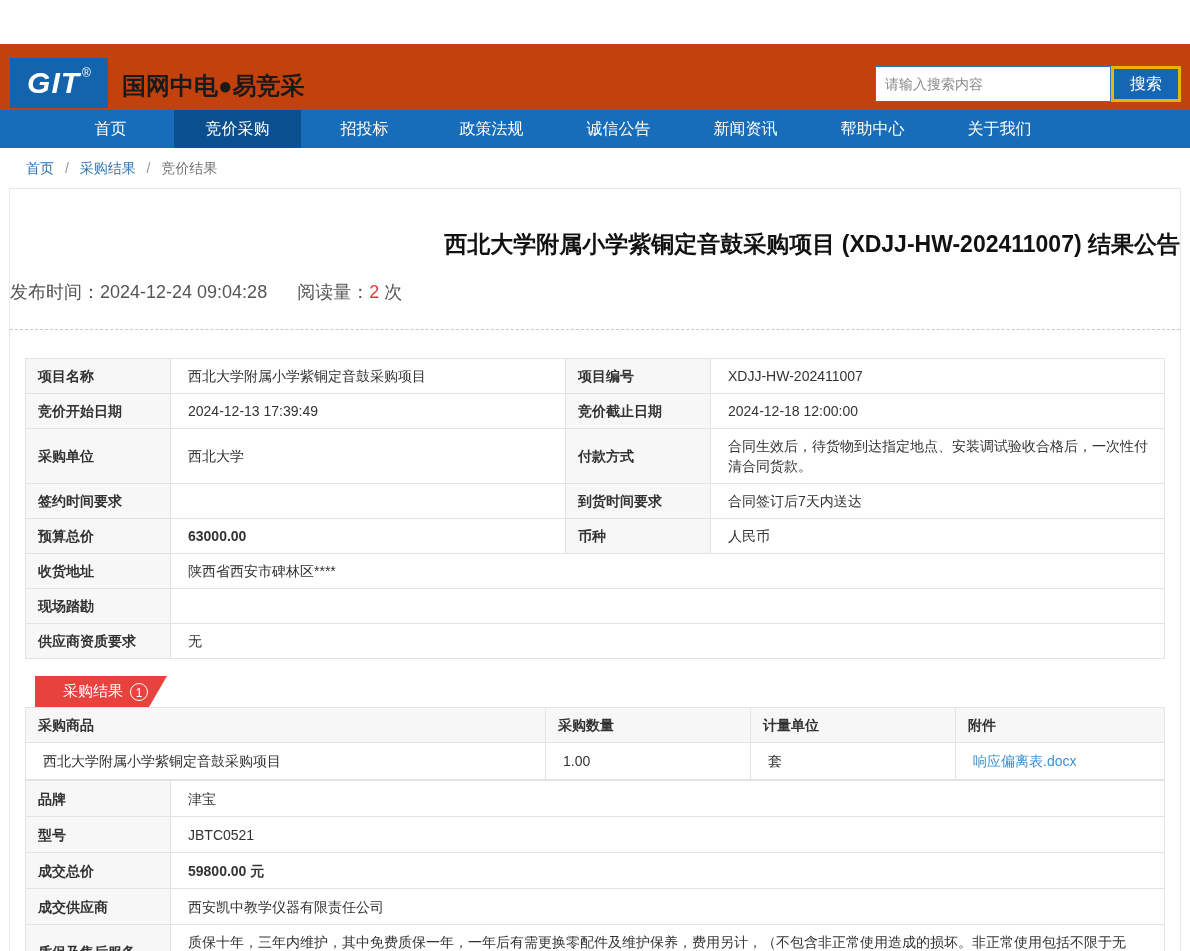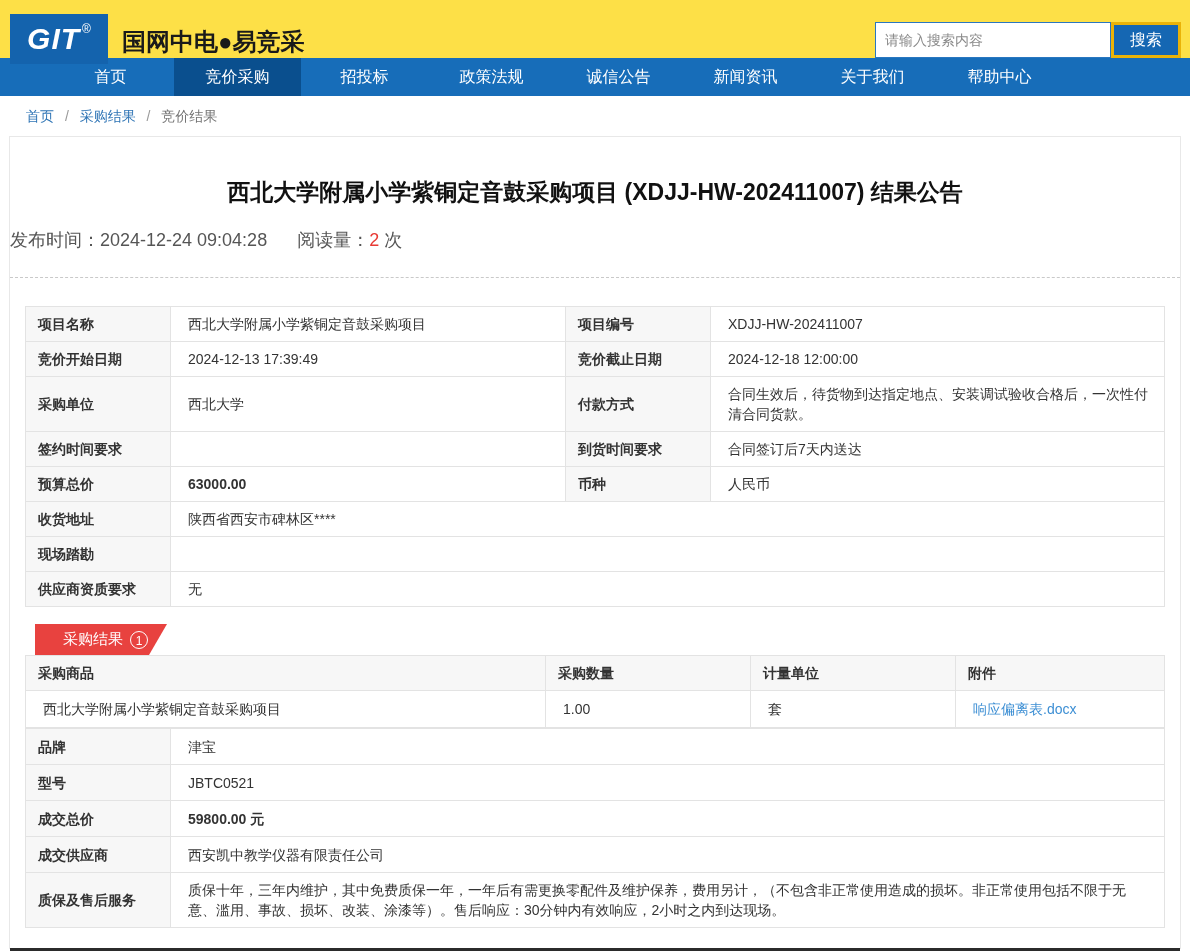--- a/index.html
+++ b/index.html
@@ -1,21 +1,21 @@
 <!DOCTYPE html>
 <html><head>
 <meta charset="utf-8">
 <style>
   * { margin:0; padding:0; box-sizing:border-box; }
   html,body { width:1190px; height:951px; overflow:hidden; background:#fff;
               font-family:"Liberation Sans","DejaVu Sans",sans-serif; color:#333; }
   .page { position:relative; width:1190px; height:951px; }
 
   
-  .header { position:relative; height:58px; background:#fde047; }
+  .header { position:relative; height:66px; background:#c2410c;margin-top:44px; }
   .logo { position:absolute; left:10px; top:14px; width:98px; height:50px;
           background:#1463ad; color:#fff; display:flex; align-items:center;
           justify-content:center; text-decoration:none; cursor:pointer; }
   .logo-git { font-size:30px; font-weight:bold; font-style:italic; letter-spacing:1px; }
   .logo-reg { font-size:12px; margin:-20px 0 0 2px; }
   .site-name { position:absolute; left:122px; top:26px; font-size:24px; font-weight:bold; color:#1a1a1a; }
   .search { position:absolute; right:9px; top:22px; display:flex; }
   .search-input { width:236px; height:36px; border:1px solid #2a77c0; padding:0 9px;
                   font-size:14px; color:#333; outline:none;
                   font-family:"Liberation Sans","DejaVu Sans",sans-serif; }
@@ -30,21 +30,21 @@
   .nav-item.active { background:#0a4f8e; }
 
   
   .breadcrumb { height:40px; line-height:40px; padding-left:26px; font-size:14px; }
   .breadcrumb a { color:#2e74b5; text-decoration:none; cursor:pointer; }
   .breadcrumb .sep { color:#999; margin:0 7px; }
   .breadcrumb .current { color:#737373; }
 
   
   .panel { margin:0 9px; border:1px solid #e8e8e8; background:#fff; min-height:800px; padding-bottom:20px; }
-  .page-title { text-align:center; font-size:23px; font-weight:bold; color:#111; margin-top:40px; }
+  .page-title { text-align:right; font-size:23px; font-weight:bold; color:#111; margin-top:40px; }
   .meta { text-align:left; font-size:18px; color:#555; margin-top:20px; }
   .meta .gap { display:inline-block; width:30px; }
   .red { color:#e83a34; }
   .red-bold { color:#e83a34; font-weight:bold; }
   .dashed { border-top:1px dashed #c9c9c9; margin-top:25px; }
 
   
   table { border-collapse:collapse; width:1140px; margin:0 15px; font-size:14px; table-layout:fixed; }
   .info-table { margin-top:28px; }
   td,th { border:1px solid #e3e3e3; padding:7px 12px; text-align:left; vertical-align:middle;
@@ -84,22 +84,22 @@
     </div>
   </div>
 
   <div class="nav">
     <a class="nav-item">首页</a>
     <a class="nav-item active">竞价采购</a>
     <a class="nav-item">招投标</a>
     <a class="nav-item">政策法规</a>
     <a class="nav-item">诚信公告</a>
     <a class="nav-item">新闻资讯</a>
+    <a class="nav-item">帮助中心</a>
     <a class="nav-item">关于我们</a>
-    <a class="nav-item">帮助中心</a>
   </div>
 
   <div class="breadcrumb">
     <a>首页</a>
     <span class="sep">/</span>
     <a>采购结果</a>
     <span class="sep">/</span>
     <span class="current">竞价结果</span>
   </div>
 

